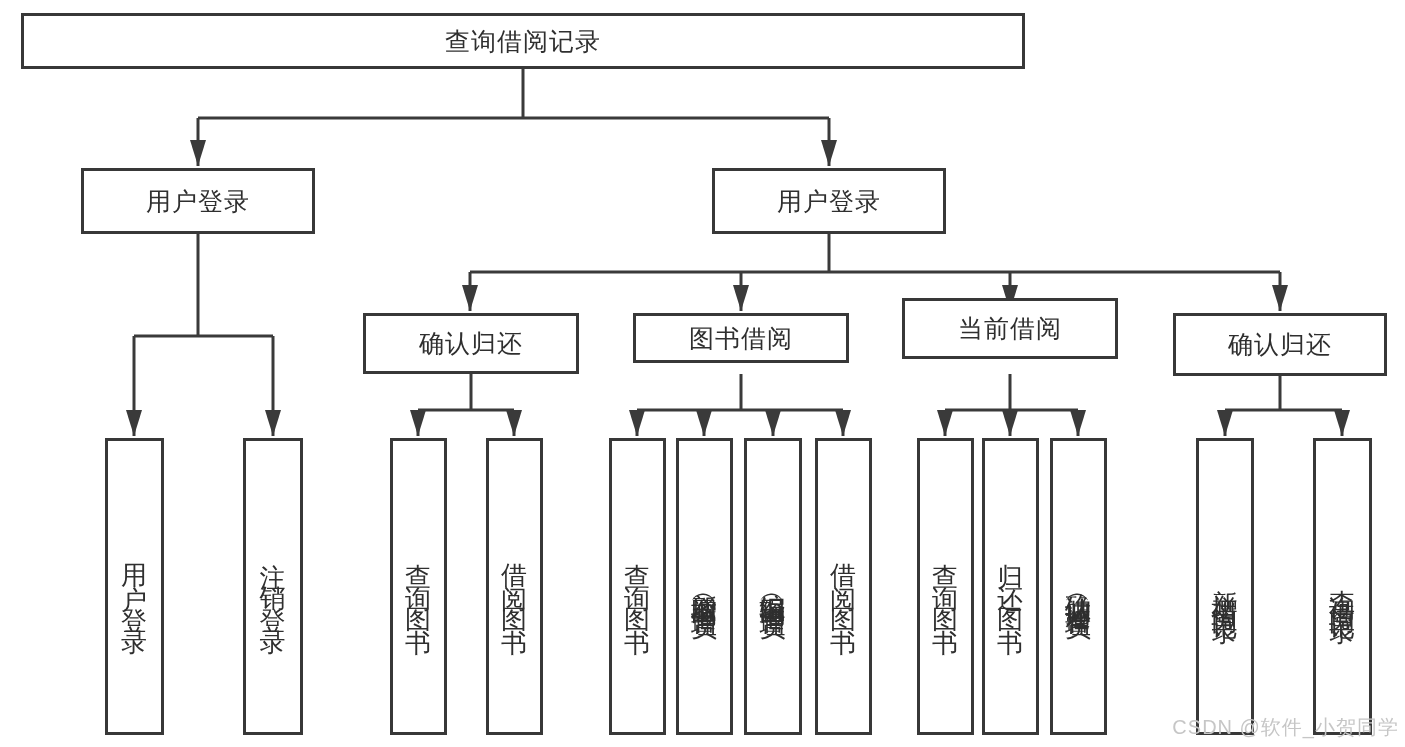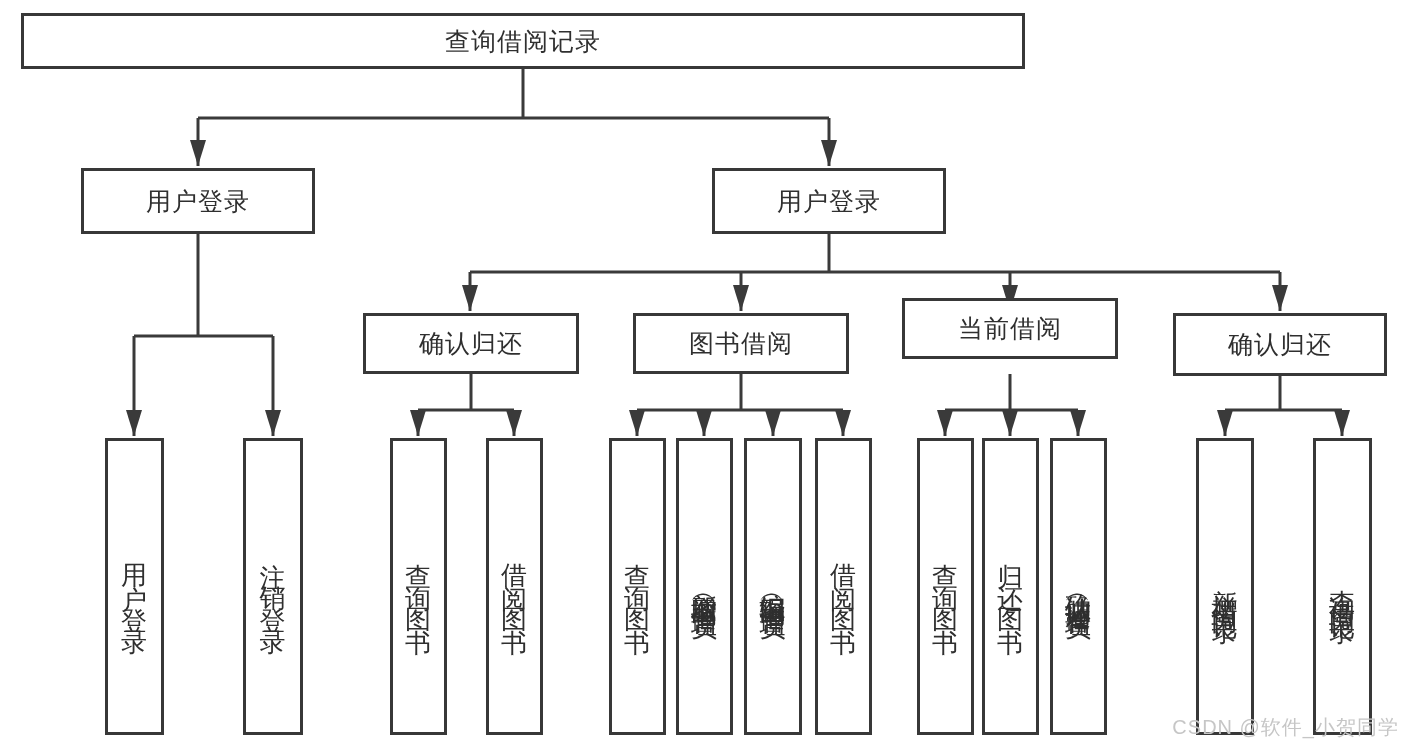--- a/index.html
+++ b/index.html
@@ -75,21 +75,21 @@
   <div class="node" style="left:81px;top:168px;width:234px;height:66px">
     <span class="hlabel">用户登录</span>
   </div>
   <div class="node" style="left:712px;top:168px;width:234px;height:66px">
     <span class="hlabel">用户登录</span>
   </div>
 
   <div class="node" style="left:363px;top:313px;width:216px;height:61px">
     <span class="hlabel">确认归还</span>
   </div>
-  <div class="node" style="left:633px;top:313px;width:216px;height:61px">
+  <div class="node" style="left:633px;top:313px;width:216px;height:50px">
     <span class="hlabel">图书借阅</span>
   </div>
   <div class="node" style="left:902px;top:298px;width:216px;height:61px">
     <span class="hlabel">当前借阅</span>
   </div>
   <div class="node" style="left:1173px;top:313px;width:214px;height:63px">
     <span class="hlabel">确认归还</span>
   </div>
 
   <div class="node" style="left:105px;top:438px;width:59px;height:297px">

